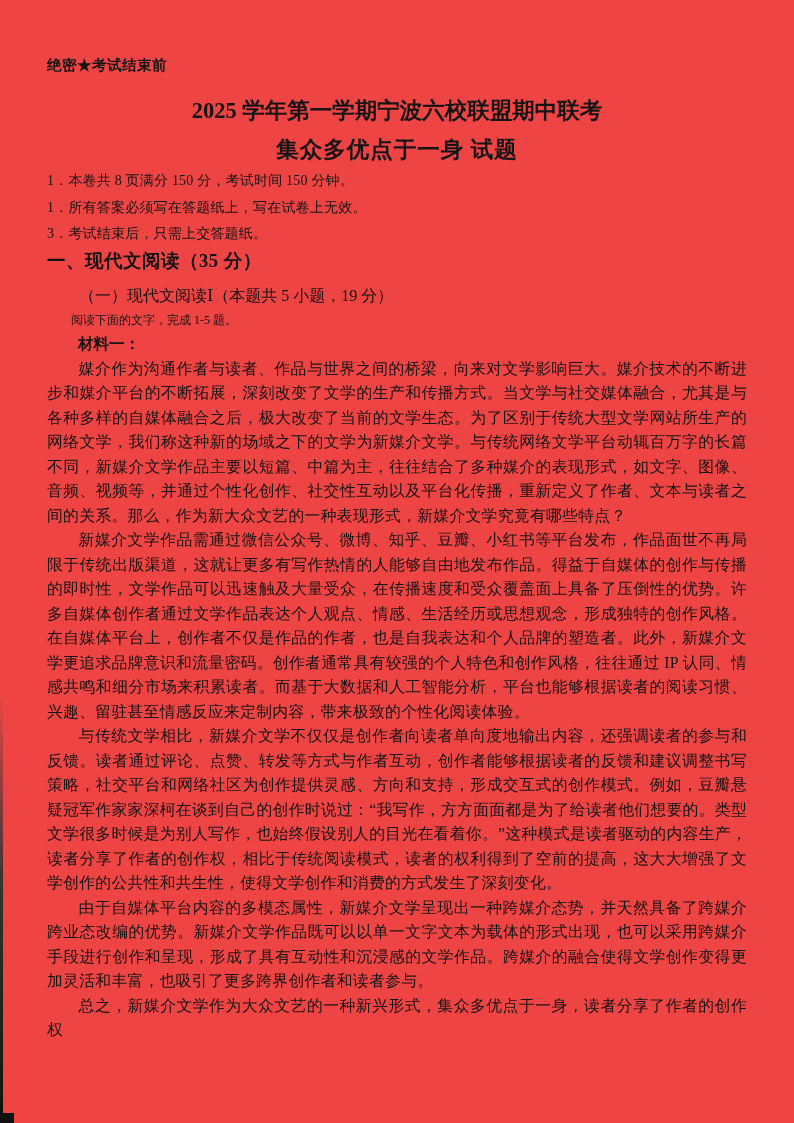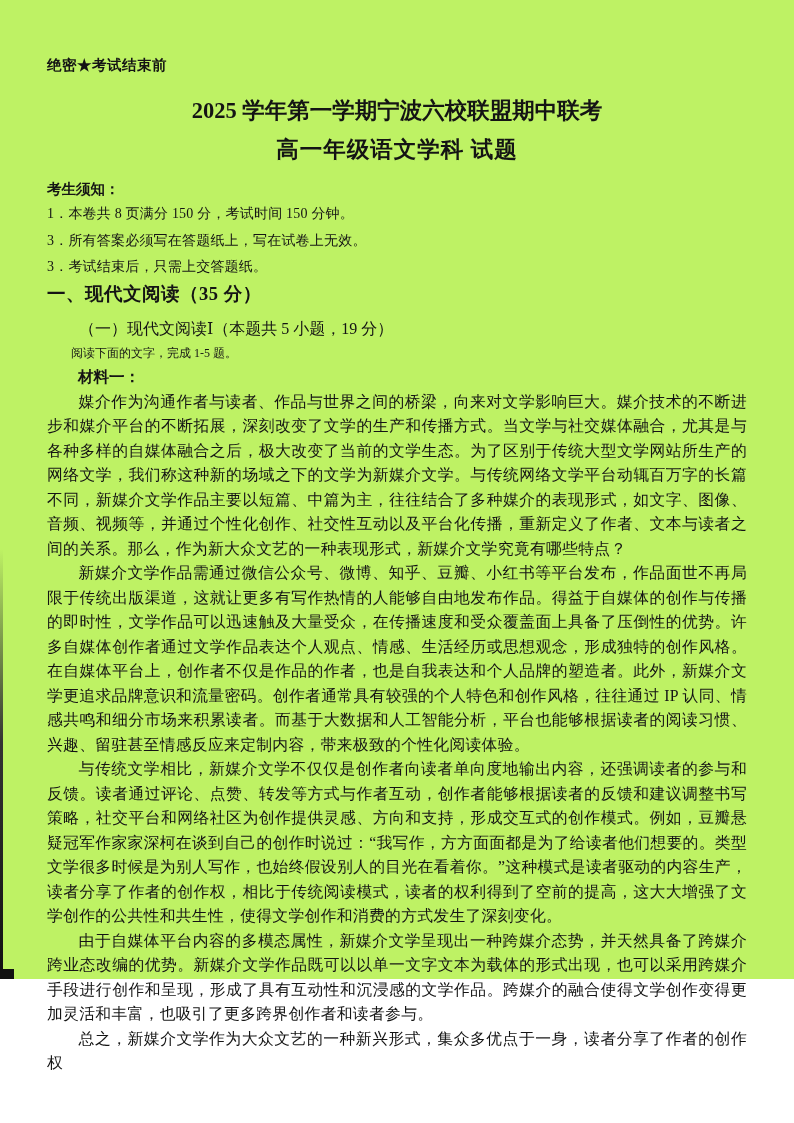--- a/index.html
+++ b/index.html
@@ -2,22 +2,22 @@
 <html><head>
 <meta charset="utf-8">
 <style>
   * { margin: 0; padding: 0; box-sizing: border-box; }
   html, body { width: 794px; height: 1123px; background: #ffffff; overflow: hidden; }
   body { font-family: "Liberation Serif", "DejaVu Serif", serif; color: #141414; }
 
   .page {
     position: relative;
     width: 794px;
-    height: 979px;
-    background: #bef264;
+    height: 1123px;
+    background: #ef4444;
     padding: 56px 47px 0 47px;
   }
 
   .classification {
     font-size: 14.5px;
     font-weight: bold;
     letter-spacing: 0.5px;
   }
 
   .title {
@@ -109,27 +109,26 @@
 </style>
 </head>
 <body>
 
 <div class="page">
 
   <div class="classification">绝密★考试结束前</div>
 
   <div class="title first">2025 学年第一学期宁波六校联盟期中联考</div>
 
-  <div class="title second">高一年级语文学科 试题</div>
+  <div class="title second">集众多优点于一身 试题</div>
 
-  <div class="notice-heading">考生须知：</div>
 
   <div class="notice-list">
     <div class="notice-item">1．本卷共 8 页满分 150 分，考试时间 150 分钟。</div>
-    <div class="notice-item">3．所有答案必须写在答题纸上，写在试卷上无效。</div>
+    <div class="notice-item">1．所有答案必须写在答题纸上，写在试卷上无效。</div>
     <div class="notice-item">3．考试结束后，只需上交答题纸。</div>
   </div>
 
   <div class="section-heading">一、现代文阅读（35 分）</div>
 
   <div class="subsection-heading">（一）现代文阅读Ⅰ（本题共 5 小题，19 分）</div>
 
   <div class="instruction">阅读下面的文字，完成 1-5 题。</div>
 
   <div class="material-label">材料一：</div>

